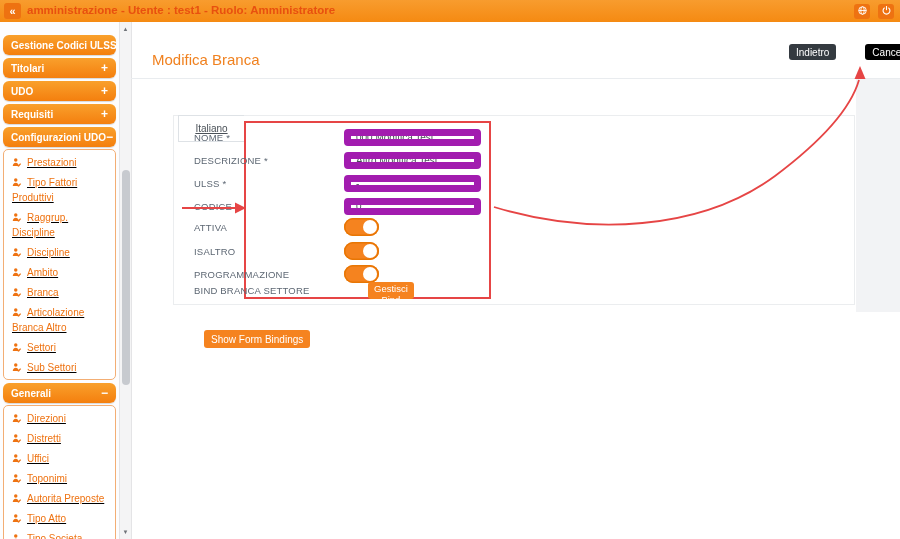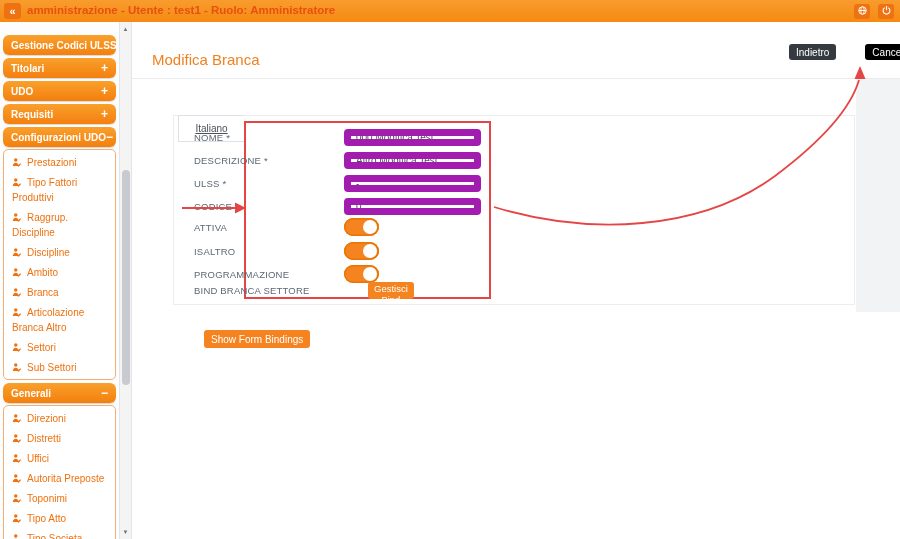--- a/index.html
+++ b/index.html
@@ -24,21 +24,21 @@
   .sidebar { position:absolute; left:0; top:22px; width:119px; height:517px;
     padding-top:13px; background:#fdfdfe; overflow:hidden; }
   .side-section { width:113px; margin:0 0 3px 3px; }
   .side-header { width:113px; height:20px; border:none; border-radius:6px;
     background:linear-gradient(180deg,#f9a02c,#f47f0e); color:#fff; font-weight:bold;
     font-size:10px; display:flex; align-items:center; padding:0 8px; cursor:pointer;
     font-family:"Liberation Sans", sans-serif; box-shadow:0 1px 1px rgba(0,0,0,.15); }
   .side-header .sec-label { flex:1; text-align:left; white-space:nowrap; }
   .side-header .sec-toggle { font-size:12px; font-weight:bold; }
   .side-list { width:113px; background:#fff; border:1px solid #f3ae74; border-radius:5px;
-    margin:2px 0 0 0; padding:2px 0; }
+    margin:2px 0 0 0; padding:2px 0;text-decoration:underline; }
   .side-item { display:block; padding:2.5px 6px 2.5px 8px; line-height:15px;
     font-size:10px; color:#ee7211; cursor:pointer; }
   .picon { width:10px; height:10px; fill:#ee7211; vertical-align:-1px; margin-right:5px; }
 
   
   .side-scroll { position:absolute; left:119px; top:22px; width:13px; height:517px;
     background:#f4f4f5; border-left:1px solid #e4e4e6; border-right:1px solid #e4e4e6; }
   .scroll-arrow { position:absolute; left:0; width:11px; text-align:center; font-size:6px;
     color:#6f7379; cursor:pointer; }
   .scroll-up { top:4px; } .scroll-down { bottom:4px; }
@@ -213,26 +213,26 @@
             </svg><span>Distretti</span></a>
         <a class="side-item"><svg class="picon" viewBox="0 0 16 16">
               <circle cx="6" cy="4.6" r="2.8"></circle>
               <path d="M1.2 14.5c0-3 2.1-5.3 4.8-5.3s4.8 2.3 4.8 5.3z"></path>
               <path d="M9.6 13.6l3.4-3.8 1.6 1.4-3.4 3.8-2 .4z"></path>
             </svg><span>Uffici</span></a>
         <a class="side-item"><svg class="picon" viewBox="0 0 16 16">
               <circle cx="6" cy="4.6" r="2.8"></circle>
               <path d="M1.2 14.5c0-3 2.1-5.3 4.8-5.3s4.8 2.3 4.8 5.3z"></path>
               <path d="M9.6 13.6l3.4-3.8 1.6 1.4-3.4 3.8-2 .4z"></path>
+            </svg><span>Toponimi</span></a>
+        <a class="side-item"><svg class="picon" viewBox="0 0 16 16">
+              <circle cx="6" cy="4.6" r="2.8"></circle>
+              <path d="M1.2 14.5c0-3 2.1-5.3 4.8-5.3s4.8 2.3 4.8 5.3z"></path>
+              <path d="M9.6 13.6l3.4-3.8 1.6 1.4-3.4 3.8-2 .4z"></path>
             </svg><span>Autorita Preposte</span></a>
-        <a class="side-item"><svg class="picon" viewBox="0 0 16 16">
-              <circle cx="6" cy="4.6" r="2.8"></circle>
-              <path d="M1.2 14.5c0-3 2.1-5.3 4.8-5.3s4.8 2.3 4.8 5.3z"></path>
-              <path d="M9.6 13.6l3.4-3.8 1.6 1.4-3.4 3.8-2 .4z"></path>
-            </svg><span>Toponimi</span></a>
         <a class="side-item"><svg class="picon" viewBox="0 0 16 16">
               <circle cx="6" cy="4.6" r="2.8"></circle>
               <path d="M1.2 14.5c0-3 2.1-5.3 4.8-5.3s4.8 2.3 4.8 5.3z"></path>
               <path d="M9.6 13.6l3.4-3.8 1.6 1.4-3.4 3.8-2 .4z"></path>
             </svg><span>Tipo Atto</span></a>
         <a class="side-item"><svg class="picon" viewBox="0 0 16 16">
               <circle cx="6" cy="4.6" r="2.8"></circle>
               <path d="M1.2 14.5c0-3 2.1-5.3 4.8-5.3s4.8 2.3 4.8 5.3z"></path>
               <path d="M9.6 13.6l3.4-3.8 1.6 1.4-3.4 3.8-2 .4z"></path>
             </svg><span>Tipo Societa</span></a>

